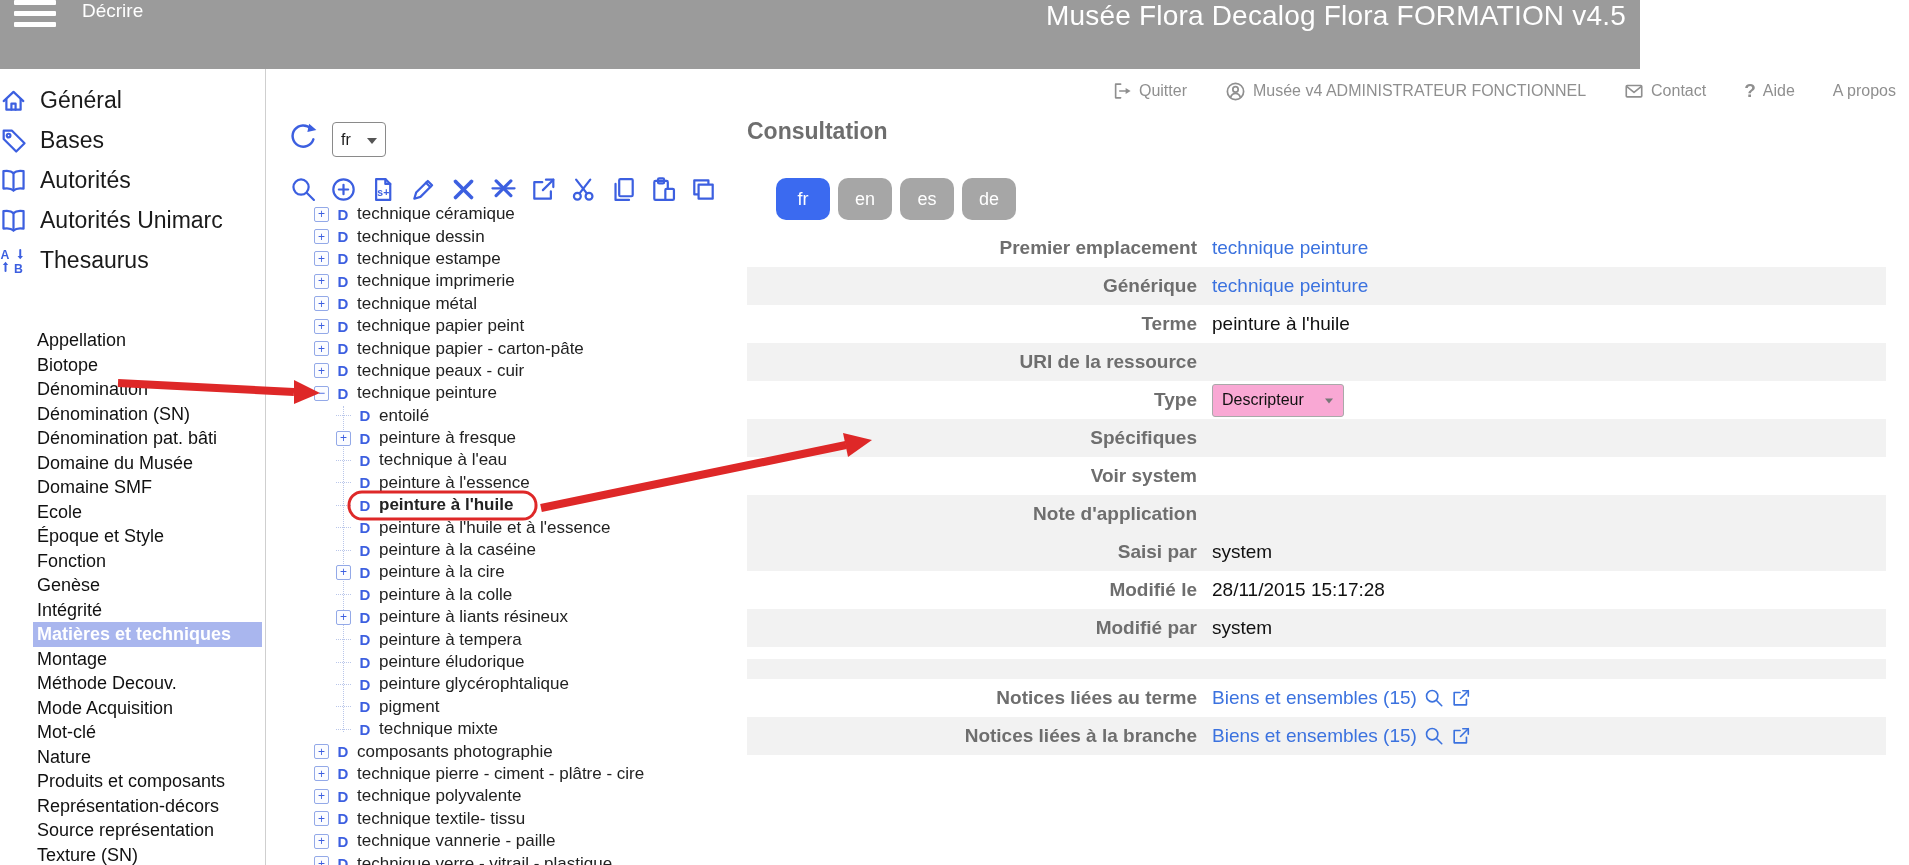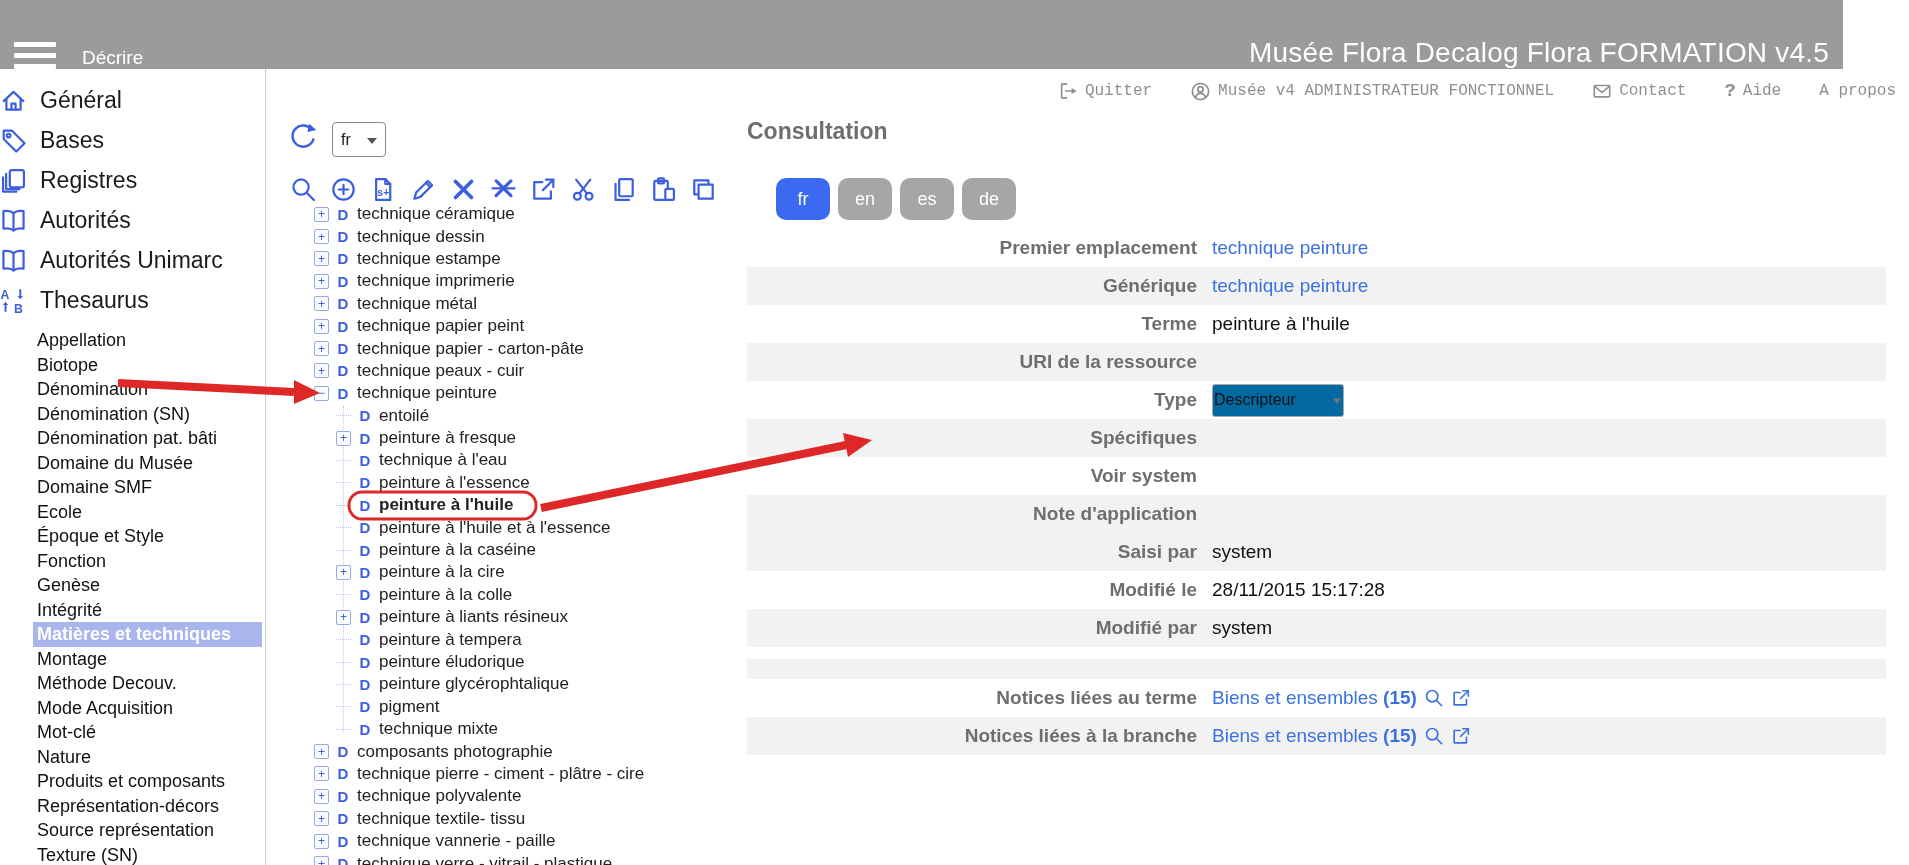--- a/index.html
+++ b/index.html
@@ -6,31 +6,31 @@
     --header-bg:#9b9b9b; --accent-blue:#3c5fe0; --link-blue:#3b72df;
     --tab-active:#3b6af0; --tab-inactive:#a6a6a6; --row-shade:#f2f2f2;
     --sidebar-highlight:#a9b6ee; --annotation-red:#de2828;
     --label-gray:#6e6e6e; --muted-gray:#8f8f8f;
   }
   *{box-sizing:border-box;margin:0;padding:0;}
   html,body{width:1909px;height:865px;overflow:hidden;}
   body{position:relative;background:#fff;font-family:"Liberation Sans",sans-serif;color:#1a1a1a;}
 
   
-  .header{position:absolute;left:0;top:0;width:1843px;height:69px;background:var(--header-bg);
-          display:flex;align-items:flex-end;z-index:5;}
+  .header{position:absolute;left:0;top:0;width:1640px;height:69px;background:var(--header-bg);
+          display:flex;align-items:flex-start;z-index:5;}
   .burger{margin-left:14px;width:42px;display:flex;flex-direction:column;gap:6px;cursor:pointer;}
   .burger span{display:block;height:5px;background:#fff;border-radius:1px;}
   .app-label{margin-left:26px;color:#fff;font-size:19px;}
   .main-title{margin-left:auto;padding-right:14px;color:#fff;font-size:28px;font-weight:normal;letter-spacing:.2px;}
 
   
   .utility{position:absolute;top:78px;right:13px;height:26px;display:flex;align-items:center;gap:38px;
            color:var(--muted-gray);font-size:16px;white-space:nowrap;z-index:4;}
-  .u-item{display:flex;align-items:center;gap:7px;cursor:pointer;font-family:Liberation Mono, monospace;}
+  .u-item{display:flex;align-items:center;gap:7px;cursor:pointer;}
   .u-item .icn{display:inline-flex;color:var(--muted-gray);}
   .qmark{font-size:19px;font-weight:bold;}
 
   
   .sidebar{position:absolute;left:0;top:69px;width:266px;height:796px;border-right:1px solid #cfcfcf;background:#fff;z-index:3;overflow:hidden;}
   .side-main{position:absolute;top:11px;left:0;right:0;}
   .side-main-item{height:40px;display:flex;align-items:center;gap:13px;font-size:23px;color:#1a1a1a;cursor:pointer;white-space:nowrap;}
   .side-main-item .icn{color:var(--accent-blue);display:inline-flex;}
   .side-thes{position:absolute;top:259px;left:0;right:0;}
   .thes-item{height:24.5px;line-height:24.5px;margin-left:33px;margin-right:3px;padding-left:4px;
@@ -64,23 +64,23 @@
   .tab.active{background:var(--tab-active);}
 
   .rows{position:absolute;left:747px;top:229px;width:1139px;z-index:2;}
   .row{height:38px;display:flex;align-items:center;}
   .row.shaded{background:var(--row-shade);}
   .gap{height:12px;}
   .band{height:20px;background:var(--row-shade);}
   .rlabel{width:450px;flex:0 0 450px;text-align:right;font-weight:bold;font-size:19px;color:var(--label-gray);white-space:nowrap;}
   .rvalue{margin-left:15px;font-size:19px;color:#111;display:flex;align-items:center;gap:7px;white-space:nowrap;}
   .link{color:var(--link-blue);cursor:pointer;}
-  .rvalue b{font-weight:bold;margin-top:44px;}
-  .selbox{width:132px;height:33px;border:1px solid #a9a9a9;border-radius:3px;background:#0369a1;display:flex;
-          align-items:center;justify-content:space-between;padding:0 1px;font-size:16px;color:#111;cursor:pointer;}
+  .rvalue b{font-weight:normal;margin-top:44px;}
+  .selbox{width:132px;height:33px;border:1px solid #a9a9a9;border-radius:3px;background:#f9a8d4;display:flex;
+          align-items:center;justify-content:space-between;padding:0 9px;font-size:16px;color:#111;cursor:pointer;}
   .selbox .caret{border-top-color:#777;transform:scale(.8);}
   .micon{display:inline-flex;color:var(--link-blue);cursor:pointer;}
 
   
   .annotations{position:absolute;left:0;top:0;width:1909px;height:865px;z-index:60;pointer-events:none;}
   .icn svg{display:block;}
 </style>
 </head>
 <body>
 
@@ -146,30 +146,20 @@
         <span>Général</span>
       </div>
       <div class="side-main-item">
         <span class="icn">
           <svg width="27" height="27" viewBox="0 0 22 22" fill="none" stroke="currentColor" stroke-width="1.8" stroke-linecap="round" stroke-linejoin="round">
             <path d="M3 3h6.8L20 13.2 13.2 20 3 9.8z"></path>
             <circle cx="7" cy="7" r="1.5"></circle>
           </svg>
         </span>
         <span>Bases</span>
-      </div>
-      <div class="side-main-item">
-        <span class="icn">
-          <svg width="27" height="27" viewBox="0 0 22 22" fill="none" stroke="currentColor" stroke-width="1.8" stroke-linecap="round" stroke-linejoin="round">
-            <rect x="8" y="2.5" width="11.5" height="14" rx="1.5"></rect>
-            <path d="M5 5.5v12.5h11"></path>
-            <path d="M2.5 8.5V20h11"></path>
-          </svg>
-        </span>
-        <span>Registres</span>
       </div>
       <div class="side-main-item">
         <span class="icn">
           <svg width="27" height="27" viewBox="0 0 22 22" fill="none" stroke="currentColor" stroke-width="1.8" stroke-linecap="round" stroke-linejoin="round">
             <path d="M11 5C9.5 3.5 6.5 2.8 2.8 3.4v14.2c3.7-.6 6.7.1 8.2 1.6 1.5-1.5 4.5-2.2 8.2-1.6V3.4C15.5 2.8 12.5 3.5 11 5z"></path>
             <line x1="11" y1="5" x2="11" y2="19.2"></line>
           </svg>
         </span>
         <span>Autorités</span>
       </div>

